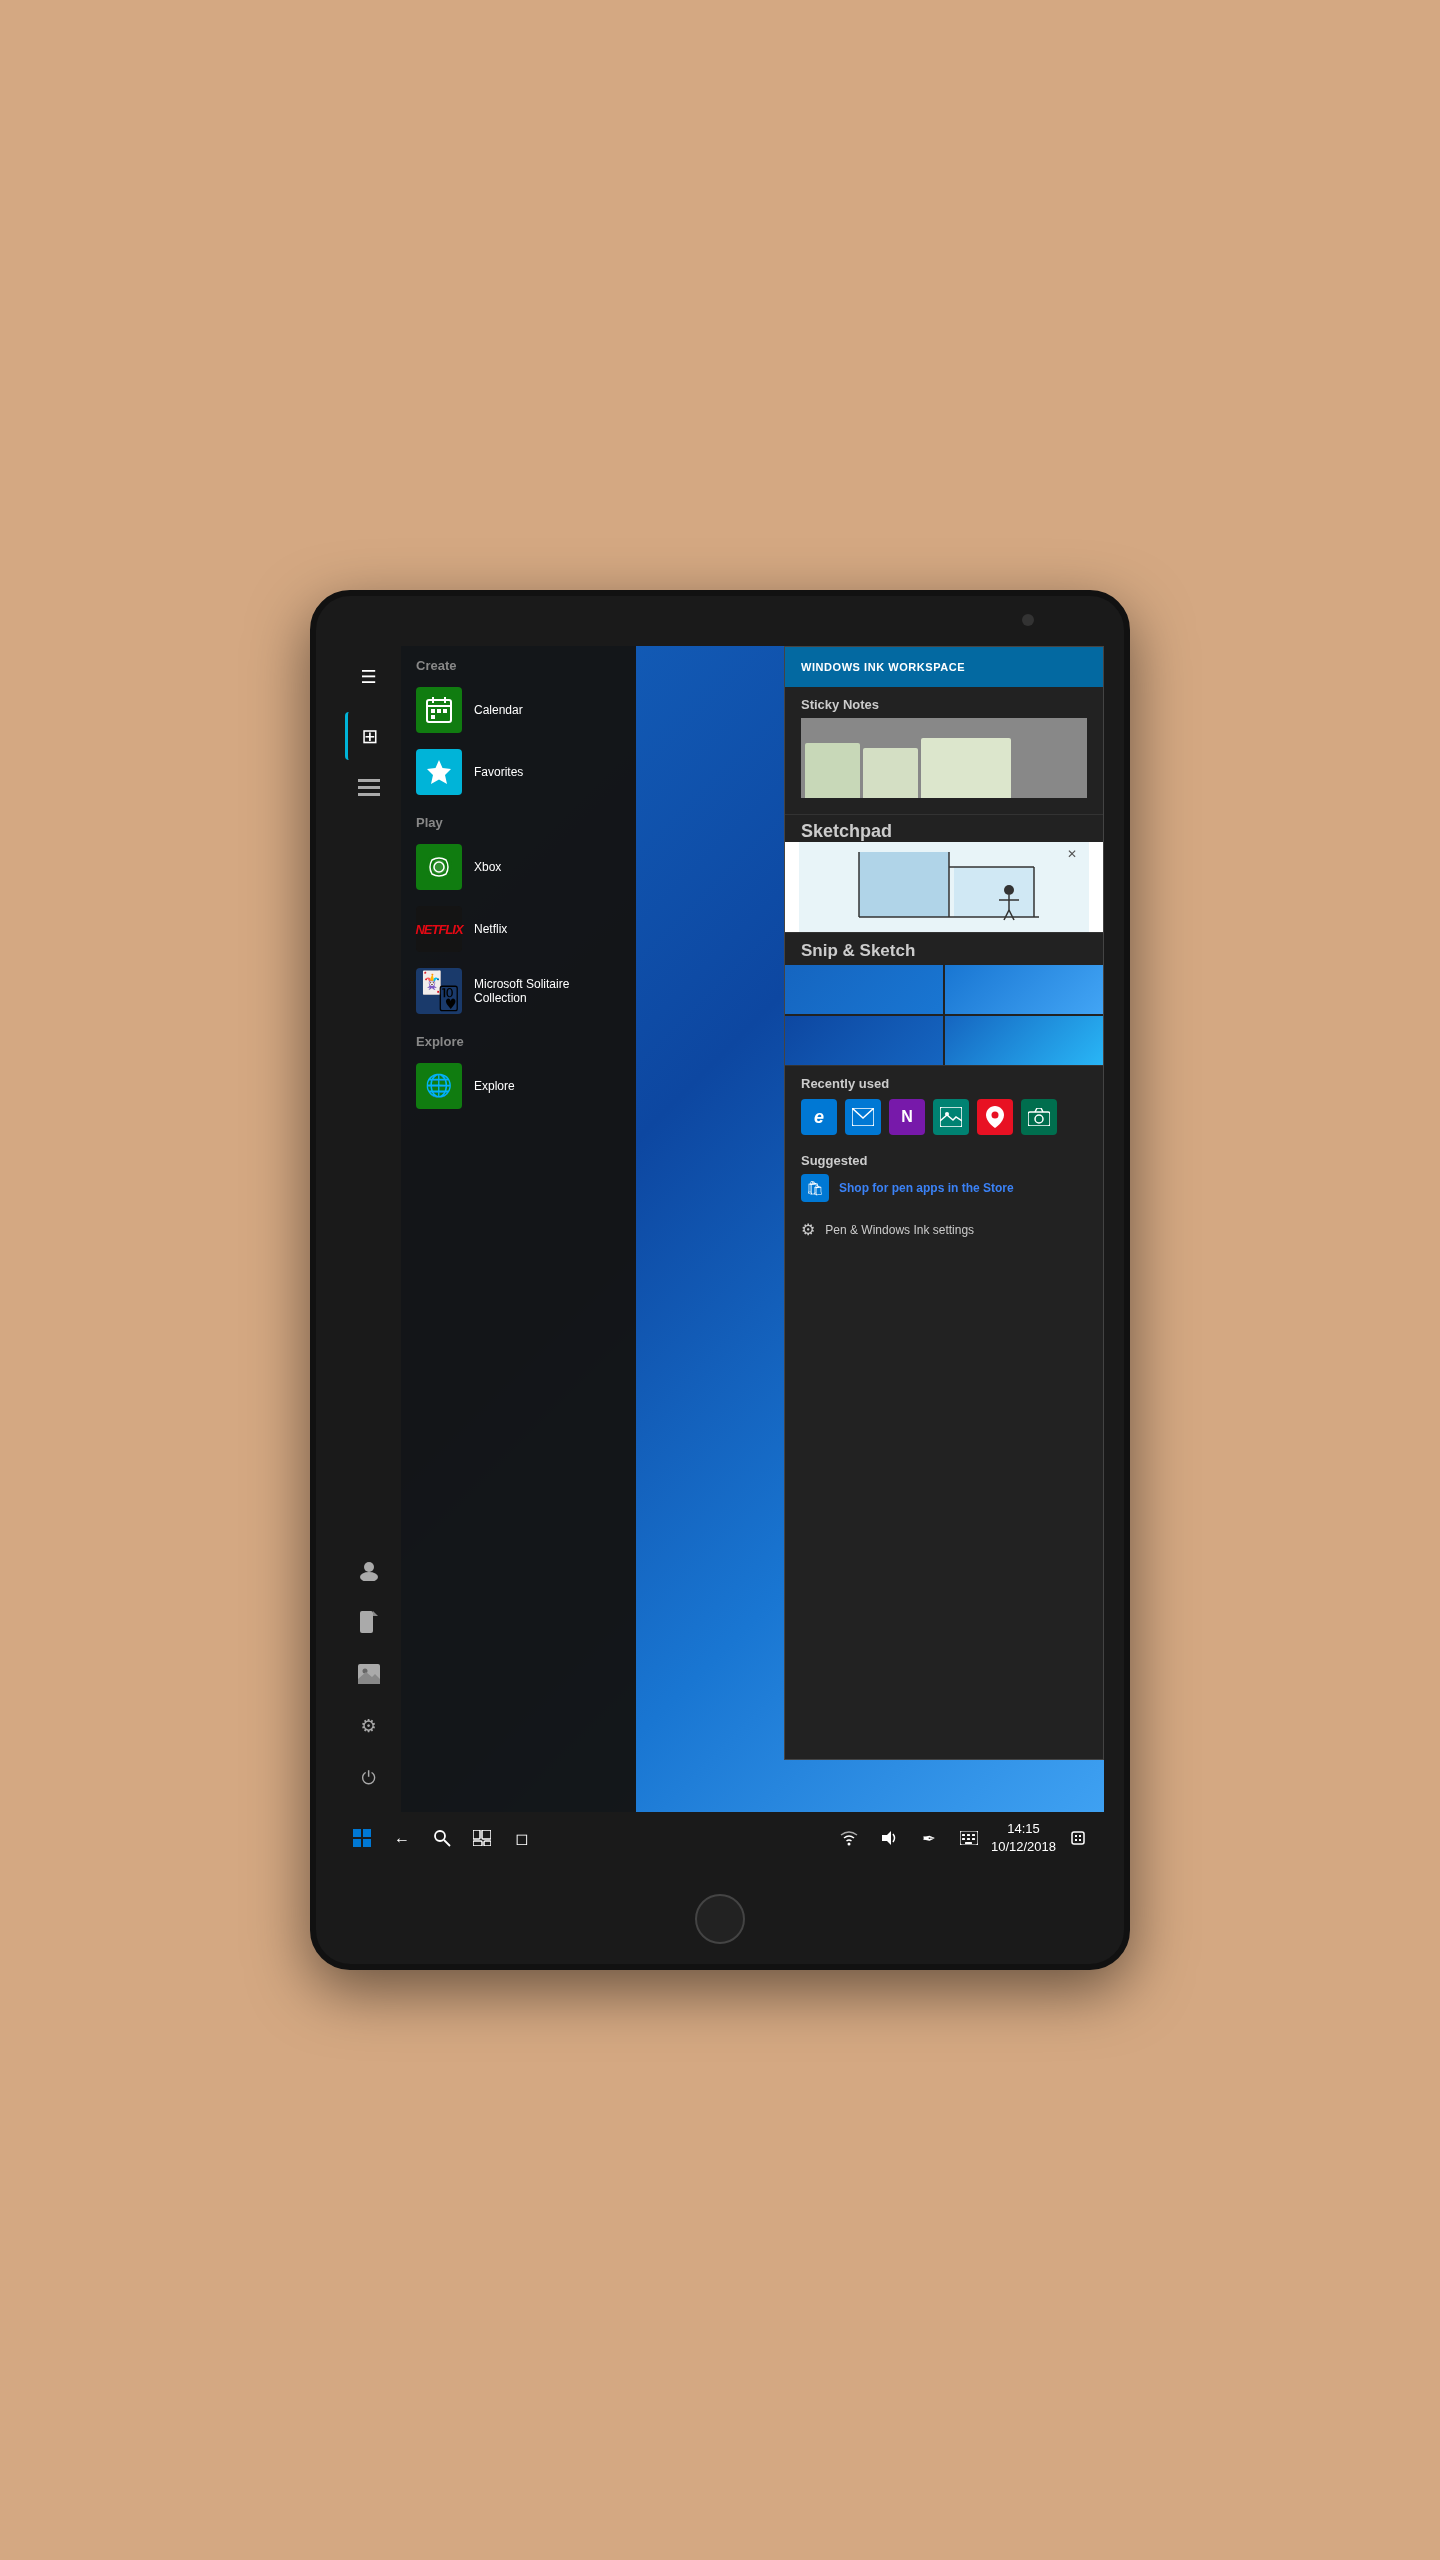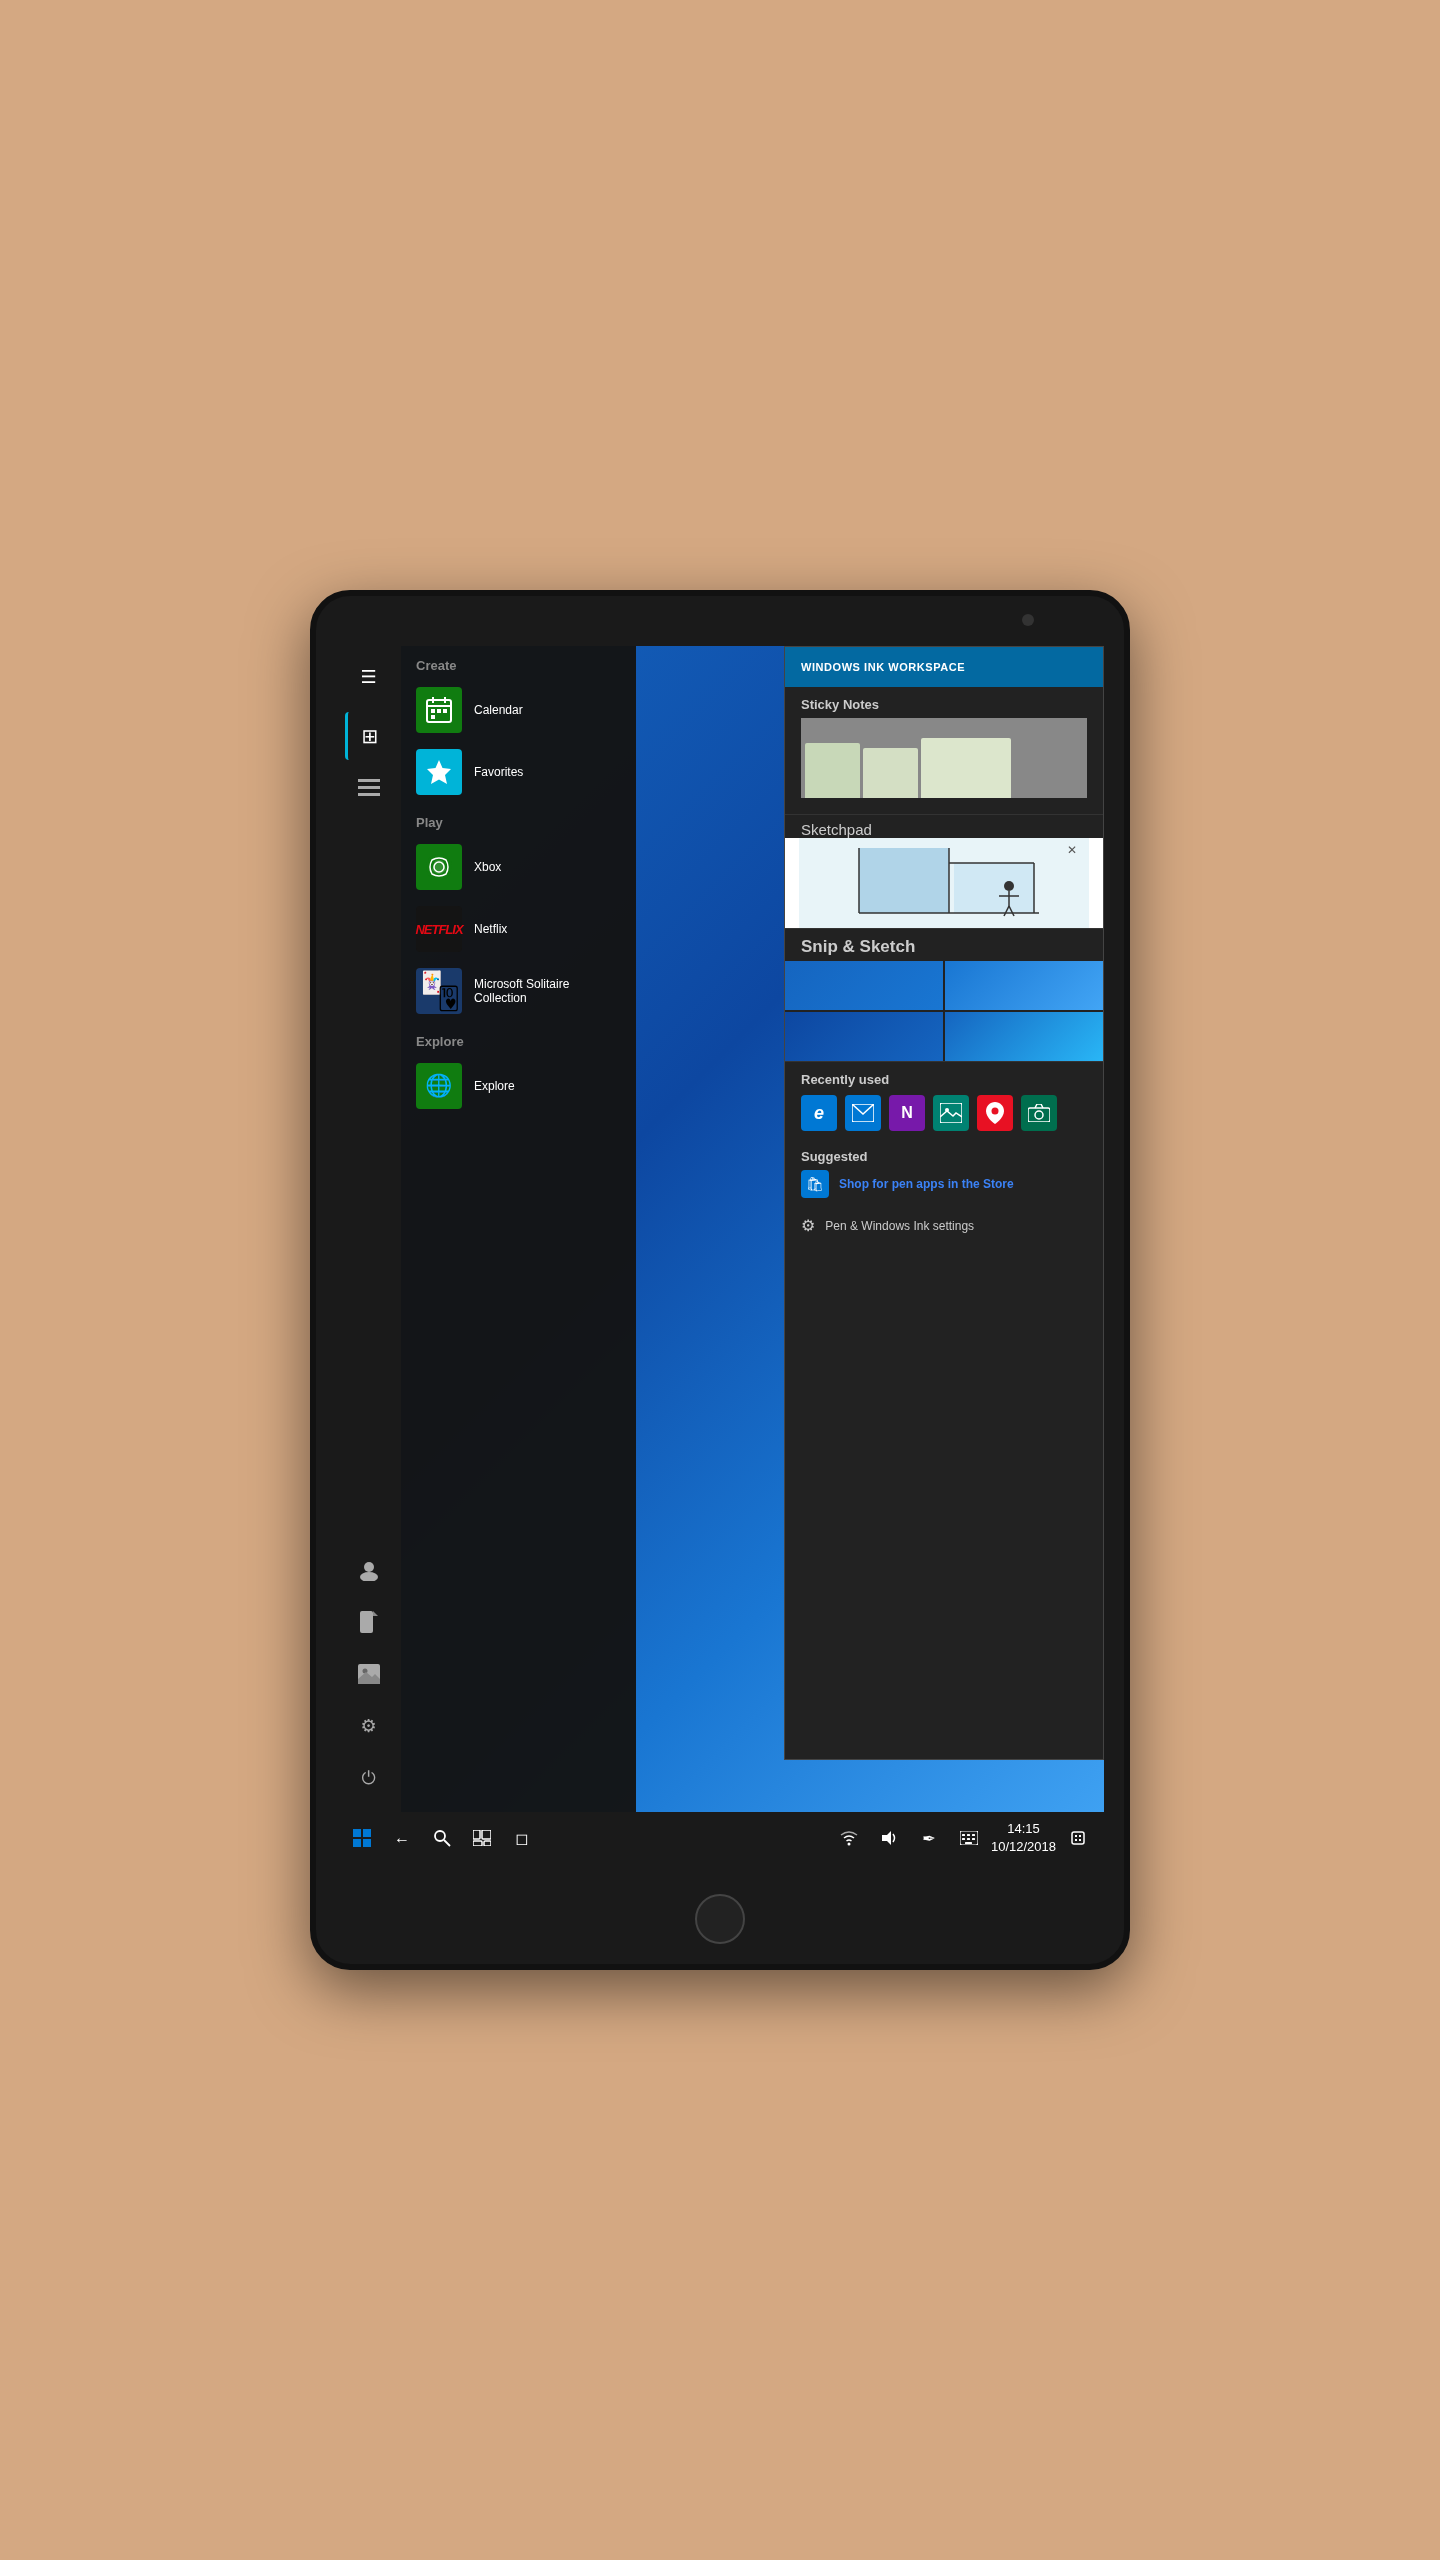--- a/index.html
+++ b/index.html
@@ -344,22 +344,22 @@
       padding: 8px 16px 4px;
       color: #ccc;
       font-size: 17px;
       font-weight: 600;
     }
 
     
     .sketch-label {
       padding: 6px 16px 0;
       color: #ccc;
-      font-size: 15px;
-      font-weight: 400;
+      font-size: 18px;
+      font-weight: 700;
     }
   </style>
 </head>
 <body>
 
 <div class="tablet">
   <div class="camera"></div>
 
   <div class="screen">
 

